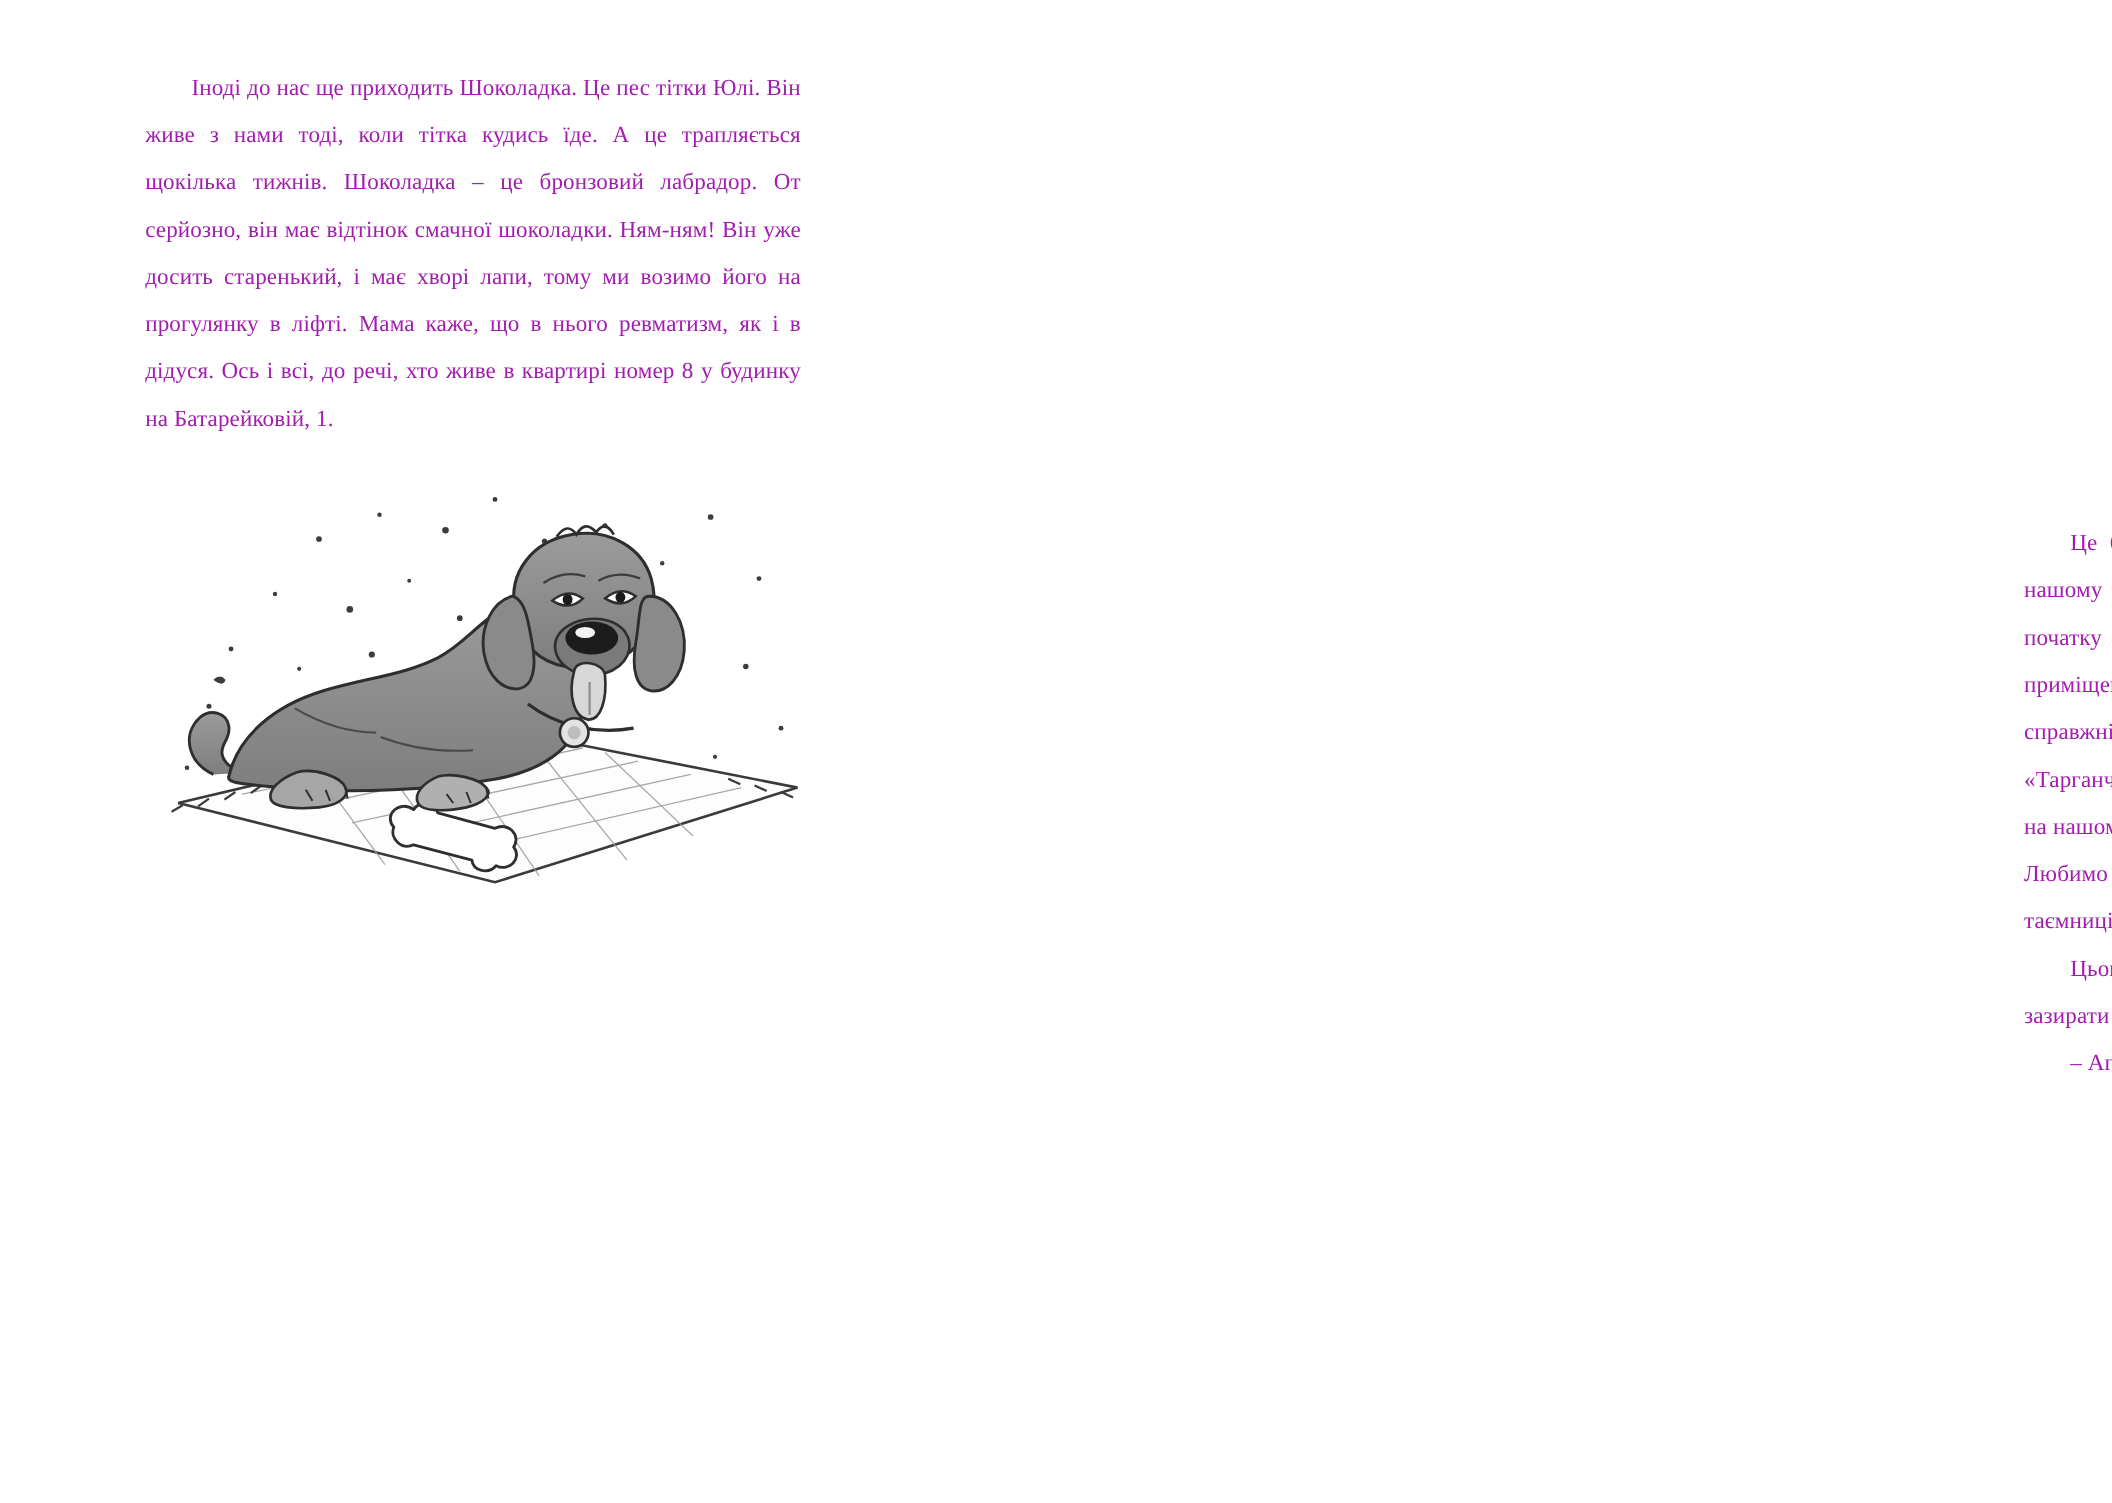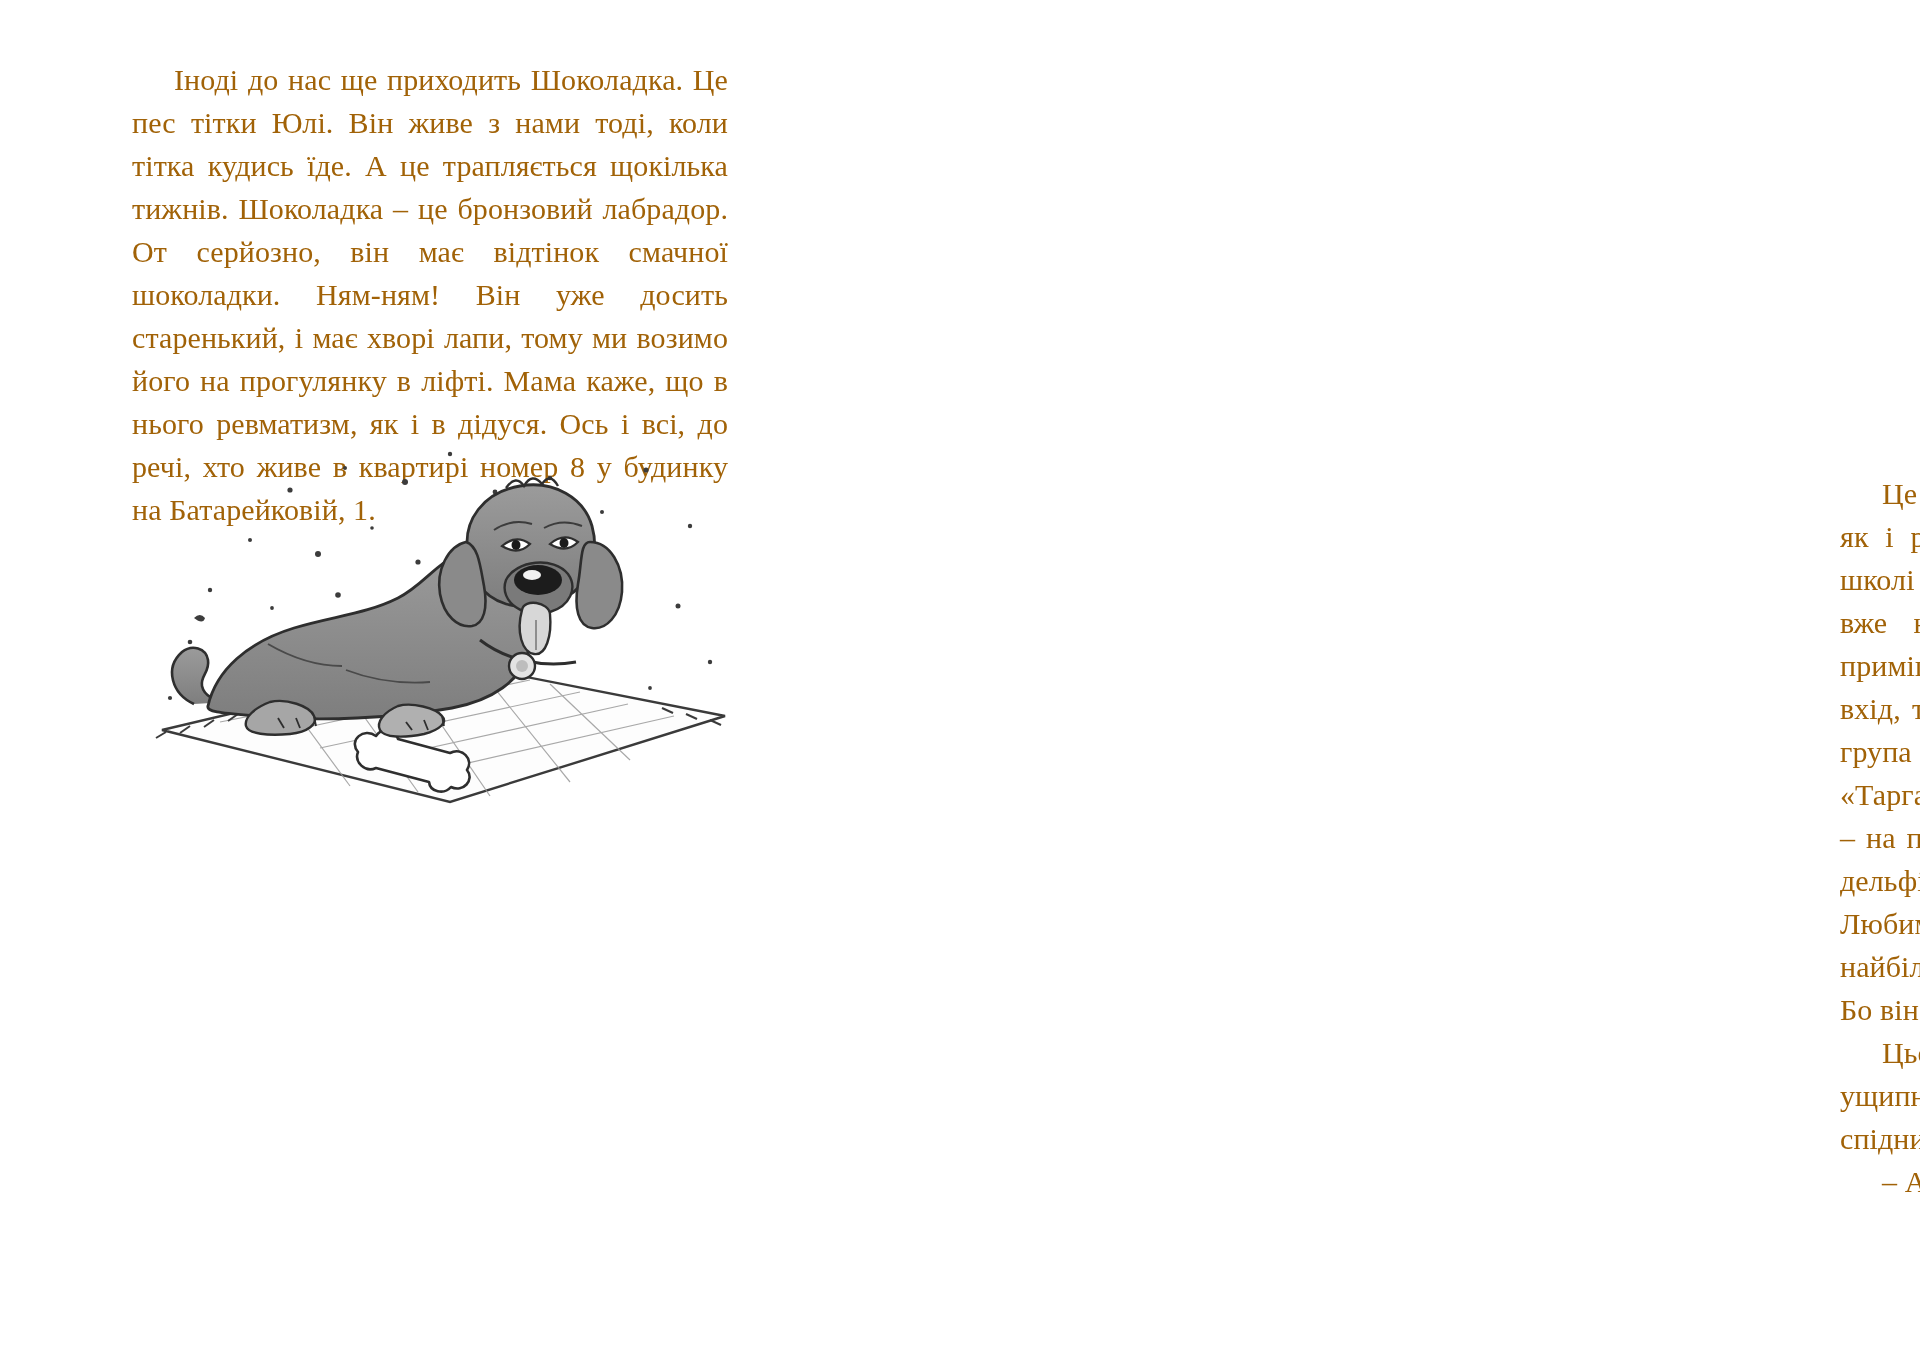--- a/index.html
+++ b/index.html
@@ -25,24 +25,24 @@
     position: relative;
     box-sizing: border-box;
     height: 100%;
   }
   .page-left  { width: 960px; }
   .page-right { width: 960px; }
 
   
   .body-text {
     font-family: "Liberation Serif", serif;
-    font-size: 30px;
+    font-size: 21px;
     line-height: 43px;
     text-align: justify;
-    color: #a16207;
+    color: #a21caf;
     letter-spacing: 0.1px;
   }
   .body-text p {
     margin: 0;
     text-indent: 42px;
   }
 
   
   .left-col {
     position: absolute;

